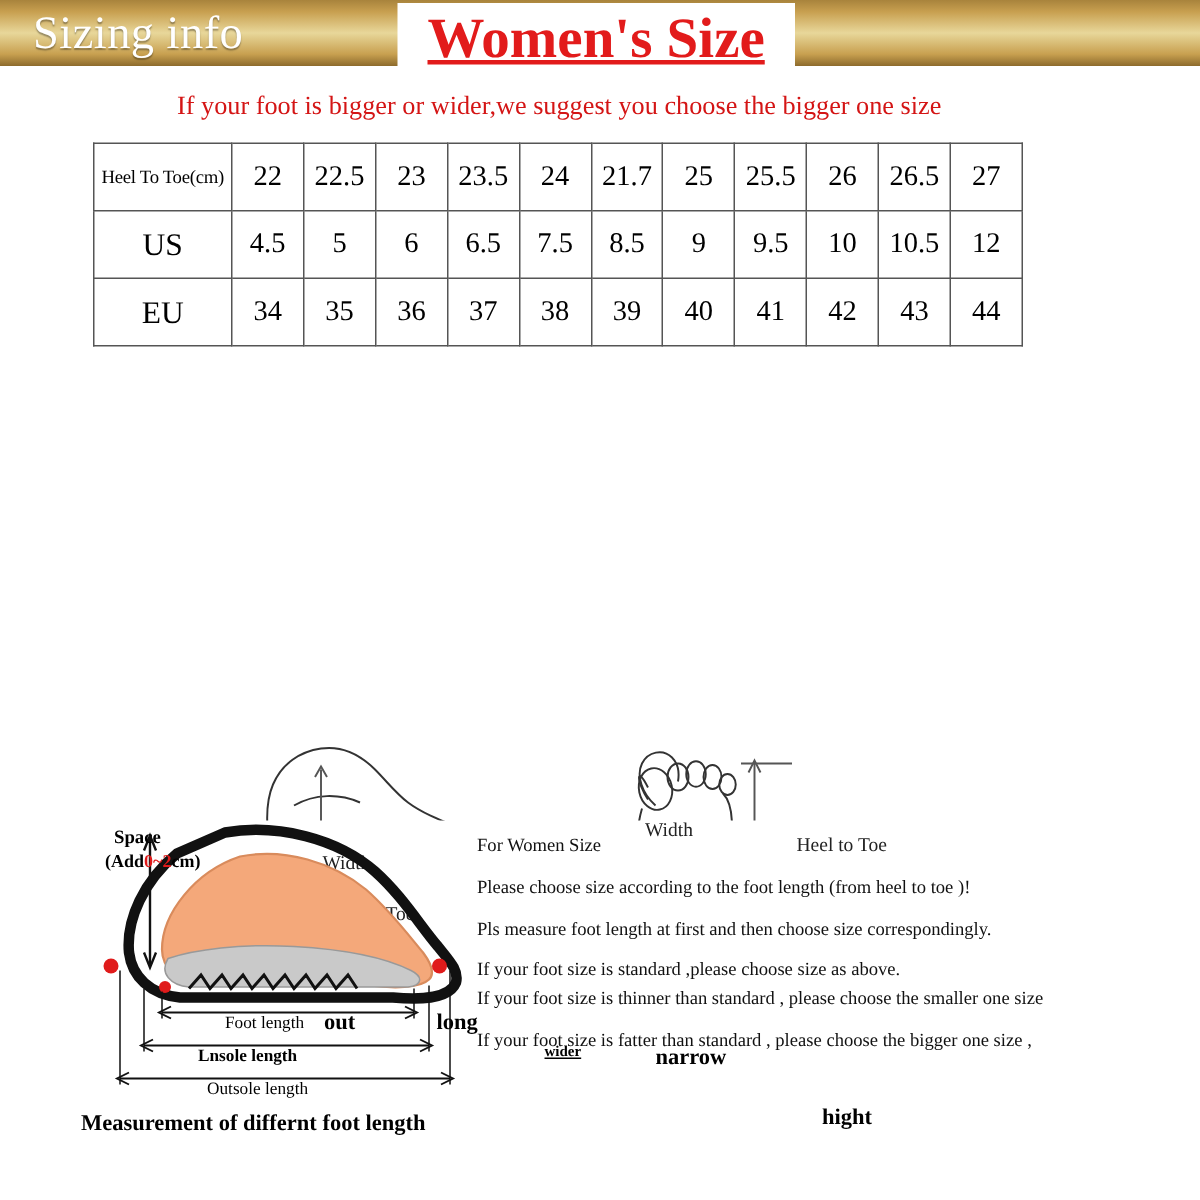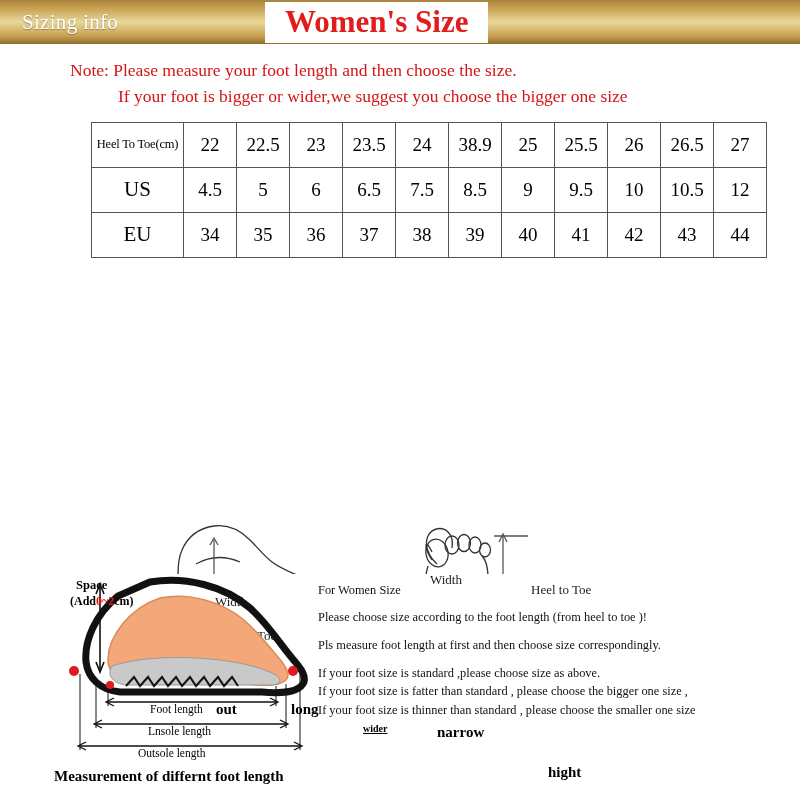--- a/index.html
+++ b/index.html
@@ -14,55 +14,55 @@
 
   
   .header {
     height:44px;
     background:linear-gradient(to bottom,#a8833c 0%,#c8a050 18%,#e8d79a 50%,#c8a050 82%,#8d6b2c 100%);
     display:flex; align-items:center;
     position:relative;
   }
   .header-left {
     color:#ffffff;
-    font-size:21px;
+    font-size:31px;
     padding-left:22px;
     font-family:"Liberation Serif", serif;
     text-shadow:0 1px 1px rgba(0,0,0,.35);
     letter-spacing:.3px;
   }
   .header-title {
     position:absolute;
     left:265px; top:2px;
     background:#ffffff;
     color:#e21b1b;
     font-weight:bold;
-    font-size:31px;
+    font-size:38px;
     padding:2px 20px 3px 20px;
     font-family:"Liberation Serif", serif;
+    text-decoration:underline;
   }
 
   
   .note {
     color:#d41515;
     font-size:17.5px;
     padding:13px 0 0 0;
     line-height:1.5;
     font-family:"Liberation Serif", serif;
   }
   .note .l1 { padding-left:70px; }
   .note .l2 { padding-left:118px; }
 
   
   .table-wrap { padding:12px 62px 0 62px; }
   table.size {
     border-collapse:collapse;
-    width:676px;
+    width:620px;
     table-layout:fixed;
-    margin-left:29px;
   }
   table.size td {
     border:1px solid #555;
     text-align:center;
     vertical-align:middle;
     height:45px;
     font-size:19px;
     font-family:"Liberation Serif", serif;
     color:#000;
   }
@@ -101,35 +101,34 @@
 </style>
 </head>
 <body>
 
 <div class="header">
   <div class="header-left">Sizing info</div>
   <div class="header-title">Women's Size</div>
 </div>
 
 <div class="note">
-  <div class="l1">Note: Please measure your foot length and then choose the size.</div>
   <div class="l2">If your foot is bigger or wider,we suggest you choose the bigger one size</div>
 </div>
 
 <div class="table-wrap">
   <table class="size">
     <tbody>
       <tr>
         <td class="rowhead small">Heel To Toe(cm)</td>
         <td>22</td>
         <td>22.5</td>
         <td>23</td>
         <td>23.5</td>
         <td>24</td>
-        <td>38.9</td>
+        <td>21.7</td>
         <td>25</td>
         <td>25.5</td>
         <td>26</td>
         <td>26.5</td>
         <td>27</td>
       </tr>
       <tr>
         <td class="rowhead">US</td>
         <td>4.5</td>
         <td>5</td>
@@ -342,26 +341,26 @@
       <path d="M80 100 L80 176" stroke-width="1"></path>
       <path d="M300 100 L300 176" stroke-width="1"></path>
     </g>
   </svg>
 
   <div class="lbl" style="position:absolute; left:76px; top:4px; font-size:12.5px; font-weight:bold;">Space</div>
   <div style="position:absolute; left:70px; top:20px; font-size:12px; font-weight:bold;text-align:right;">
     <span>(Add</span><span style="color:#e01b1b;">0~2</span><span>cm)</span>
   </div>
   <div class="lbl" style="position:absolute; left:150px; top:129px; font-size:11.5px;">Foot length</div>
-  <div class="lbl" style="position:absolute; left:148px; top:151px; font-size:11.5px;">Lnsole length</div>
+  <div class="lbl" style="position:absolute; left:132px; top:151px; font-size:11.5px;font-weight:bold;">Lnsole length</div>
   <div class="lbl" style="position:absolute; left:138px; top:173px; font-size:11.5px;">Outsole length</div>
 
   <div class="caption">Measurement of differnt foot length</div>
 
   <div class="text-col">
     <p>For Women Size</p>
     <p>Please choose size according to the foot length (from heel to toe )!</p>
     <p>Pls measure foot length at first and then choose size correspondingly.</p>
     <p style="margin-bottom:2px;">If your foot size is standard ,please choose size as above.</p>
+    <p>If your foot size is thinner than standard , please choose the smaller one size</p>
     <p style="margin-bottom:2px;">If your foot size is fatter than standard , please choose the bigger one size ,</p>
-    <p>If your foot size is thinner than standard , please choose the smaller one size</p>
   </div>
 </div>
 
 </body></html>

